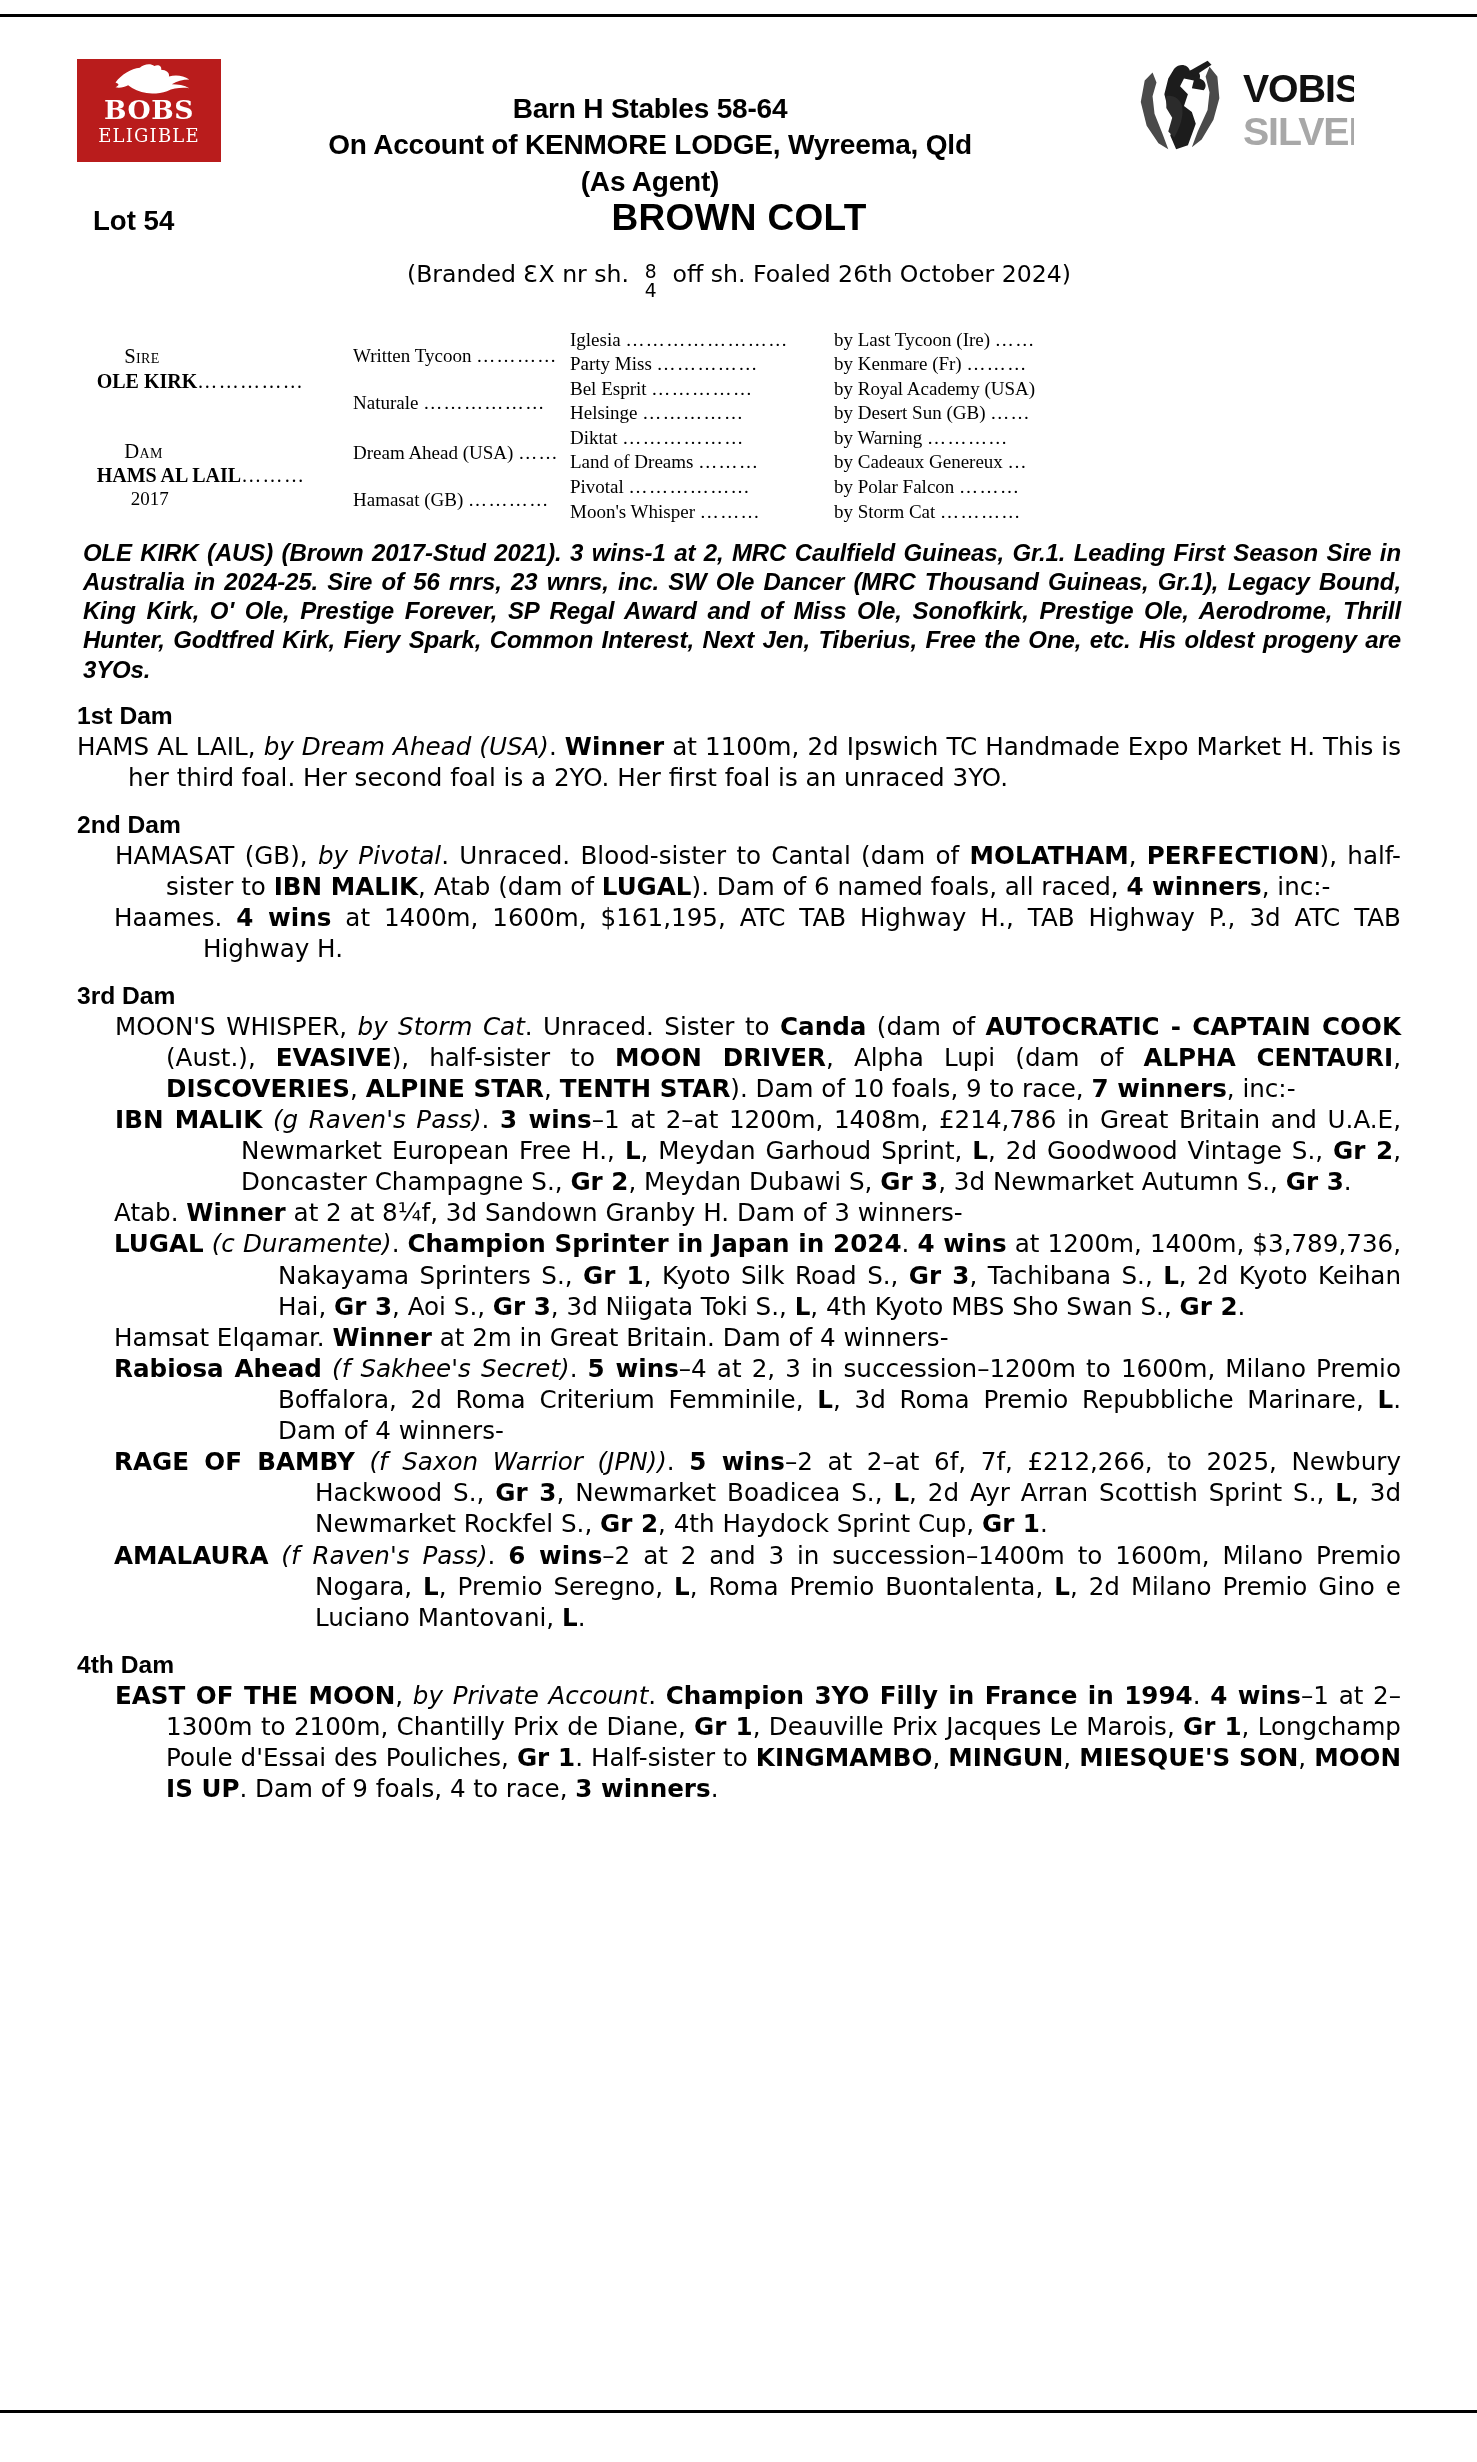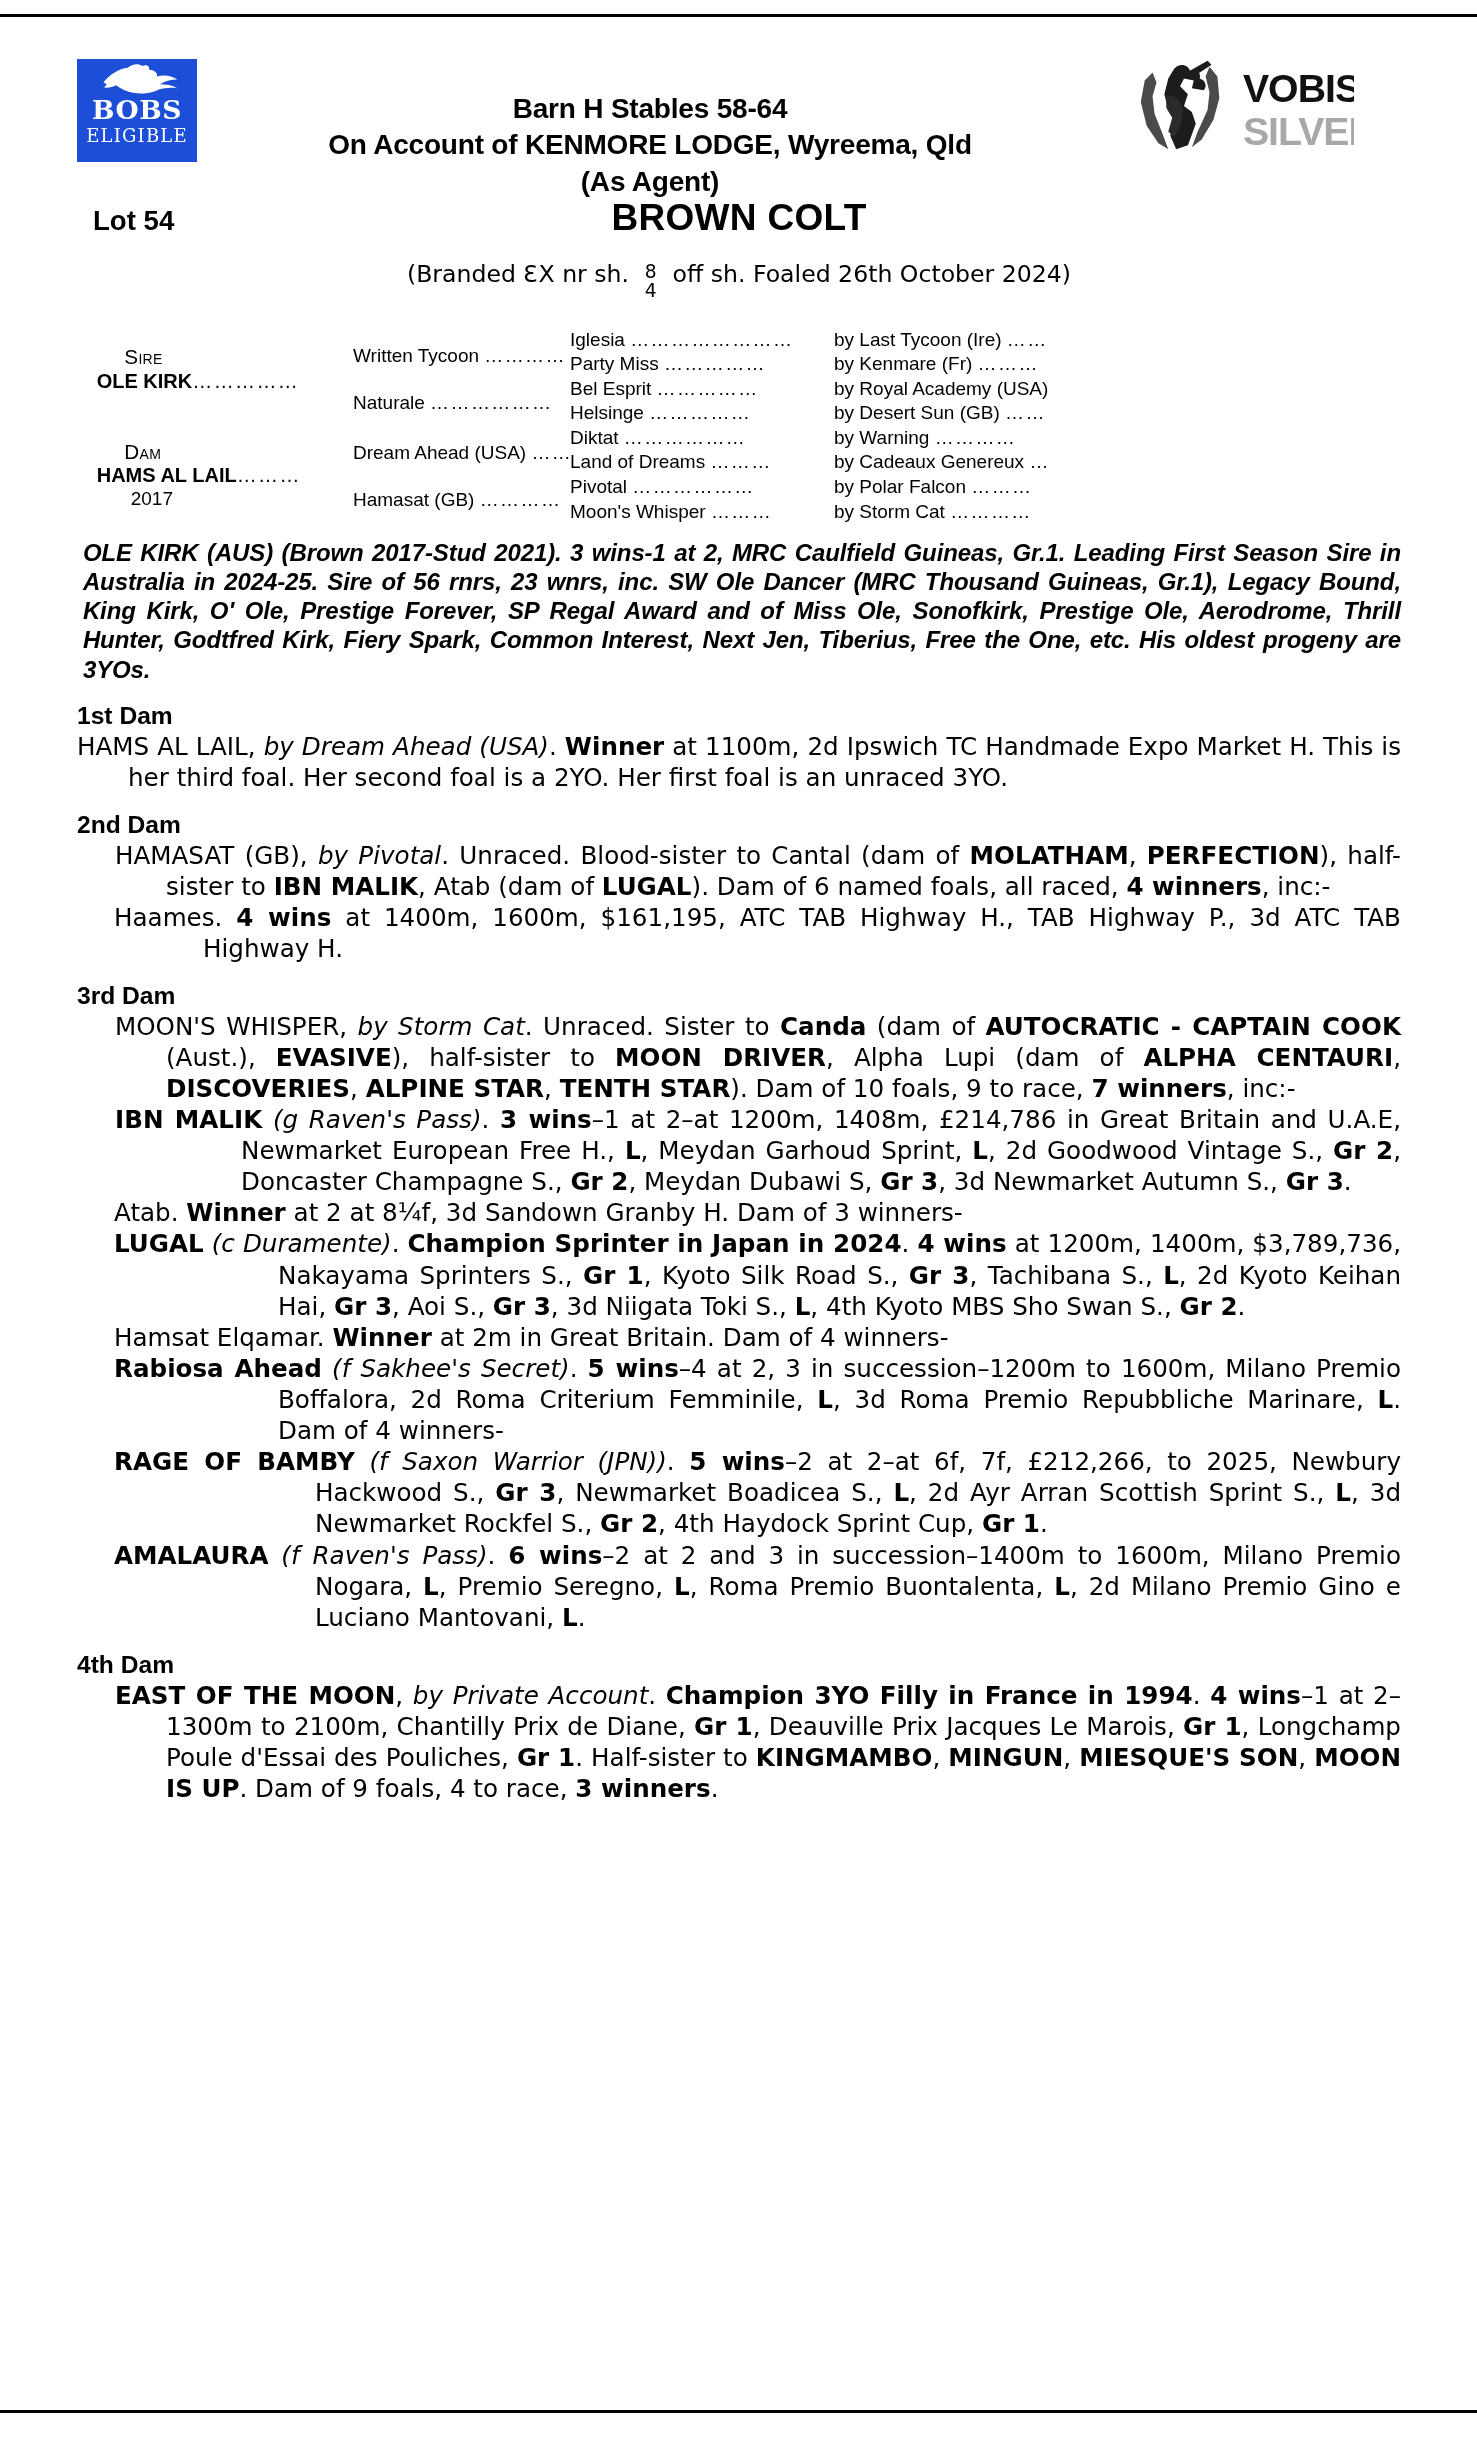--- a/index.html
+++ b/index.html
@@ -34,23 +34,23 @@
 
   
   .header {
     position: relative;
     height: 197px;
   }
   .bobs-logo {
     position: absolute;
     left: 0px;
     top: 59px;
-    width: 120px;
+    width: 144px;
     height: 103px;
-    background: #1d4ed8;
+    background: #b91c1c;
     color: #fff;
     display: flex;
     flex-direction: column;
     align-items: center;
     justify-content: flex-start;
     padding-top: 3.9px;
     box-sizing: border-box;
   }
   .bobs-horse {
     width: 85px;
@@ -141,21 +141,21 @@
     margin: 0 15.8px;
     position: relative;
     top: -3.9px;
   }
 
   
   .ped {
     margin-top: 19.7px;
     position: relative;
     height: 213px;
-    font-family: Liberation Sans, sans-serif;
+    font-family: Liberation Serif, serif;
     font-size: 19px;
   }
   .ped-col1 {
     position: absolute;
     left: 19.7px;
     top: 0;
     width: 246px;
   }
   .ped-side {
     position: absolute;

